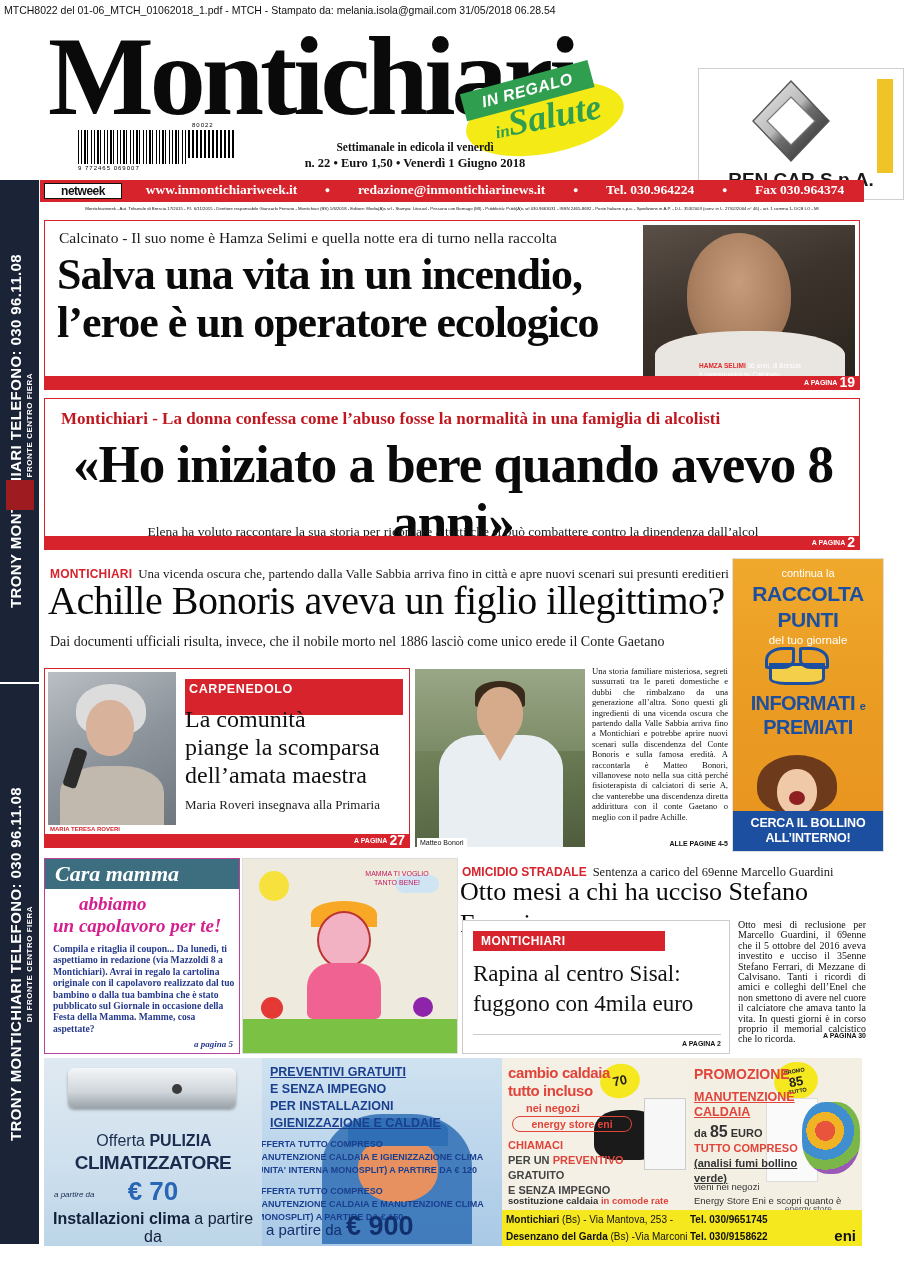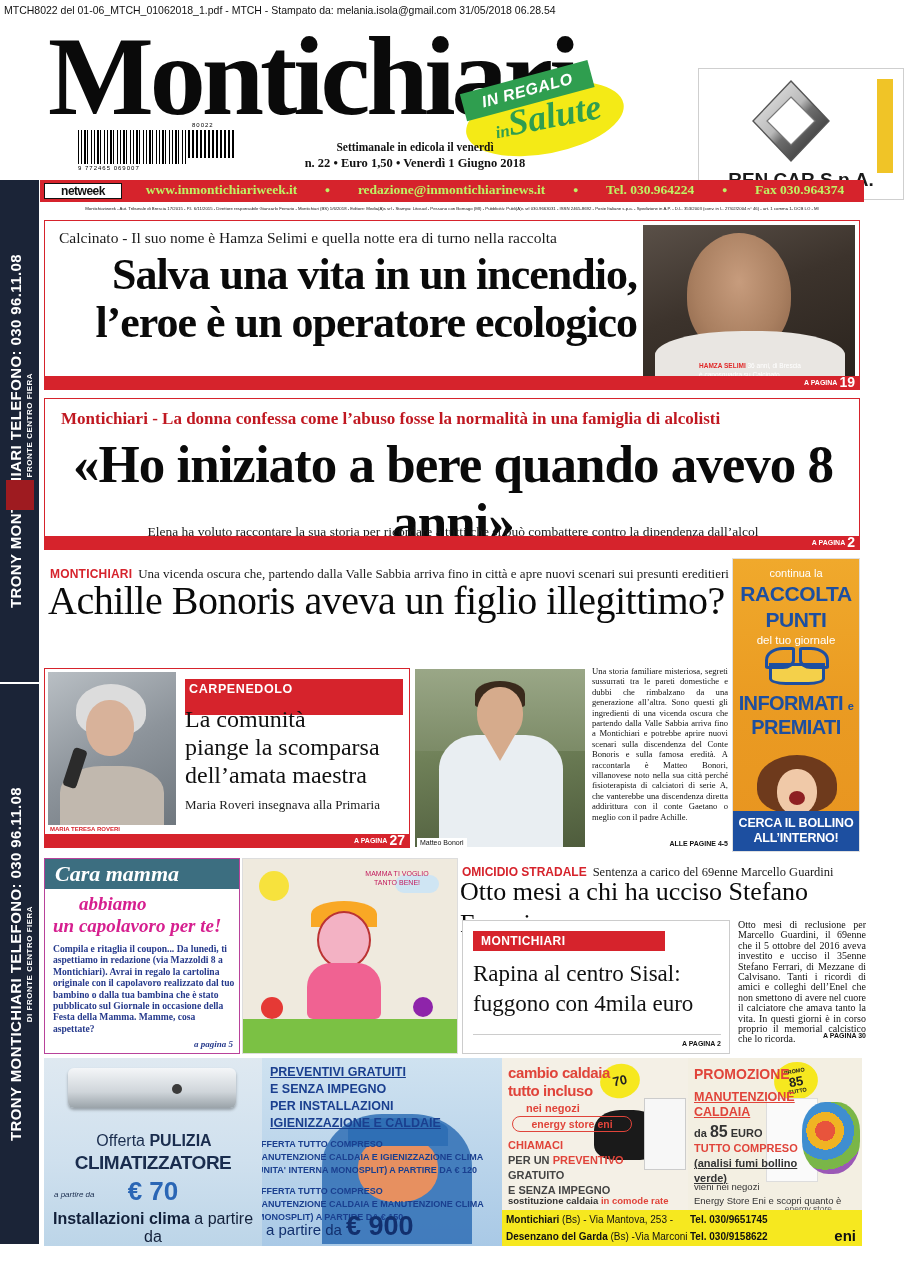--- a/index.html
+++ b/index.html
@@ -106,37 +106,36 @@
   }
   .netlogo{
     position:absolute; left:4px; top:3px; width:78px; height:16px;
     background:#fff; border:1.5px solid #111;
     font-family:"Liberation Sans", sans-serif; font-weight:bold; font-size:12px;
     text-align:center; line-height:14px; color:#111; letter-spacing:-.5px;
   }
   .netinfo{
     position:absolute; left:92px; top:0; right:6px; height:20px;
     display:flex; align-items:center; justify-content:space-around;
-    color:#bef264; font-family:"Liberation Serif", serif; font-weight:bold; font-size:13.5px;
+    color:#ffffff; font-family:"Liberation Serif", serif; font-weight:bold; font-size:13.5px;
   }
   .netinfo .dot{ font-size:9px; }
   .colophon{
     position:absolute; left:40px; top:202px; width:824px; height:14px;
     font-family:"Liberation Sans", sans-serif; font-size:4.3px; color:#111;
     text-align:center; line-height:14px; letter-spacing:0px; overflow:hidden; white-space:nowrap;
   }
 
   
   .box{ position:absolute; border:1.5px solid #d6232c; background:#fff; }
 
   .kicker-serif{ font-family:"Liberation Serif", serif; font-size:15.5px; color:#1a1a1a; }
   .headline{
     font-family:"Liberation Serif", serif; font-weight:bold; color:#0a0a0a;
     letter-spacing:-1px;
-    text-align:right;
   }
   .redbar-bottom{
     position:absolute; left:0; right:0; bottom:0; height:13px; background:#d6232c;
   }
   .apagina{
     position:absolute; right:4px; bottom:0px; height:14px; color:#fff;
     font-family:"Liberation Sans", sans-serif; font-weight:bold; font-size:7px;
     line-height:14px;
   }
   .apagina b{ font-size:14px; vertical-align:-2px; margin-left:2px;}
@@ -250,21 +249,21 @@
   #bontext{
     position:absolute; left:592px; top:666px; width:136px; height:172px;
     font-family:"Liberation Serif", serif; font-size:8.6px; line-height:10.4px;
     text-align:justify; color:#111;
   }
   #bonpg{ position:absolute; left:592px; top:840px; width:136px; text-align:right;
     font-family:"Liberation Sans", sans-serif; font-weight:bold; font-size:7px; color:#111;}
 
   
   #racc{
-    position:absolute; left:732px; top:558px; width:128px; height:294px;
+    position:absolute; left:732px; top:558px; width:152px; height:294px;
     background:linear-gradient(180deg,#f0a92c 0%,#ea9b22 50%,#e89420 100%);
     overflow:hidden; border:1px solid #e0e0e0;
   }
   #racc .t1{ text-align:center; color:#fff; font-family:"Liberation Sans", sans-serif;
      font-size:11px; margin-top:8px; }
   #racc .t2{ text-align:center; color:#1d4fa0; font-family:"Liberation Sans", sans-serif;
      font-weight:bold; font-size:21px; line-height:22px; margin-top:4px; letter-spacing:-.4px;}
   #racc .t3{ text-align:center; color:#fff; font-family:"Liberation Sans", sans-serif;
      font-size:11.5px; margin-top:3px;}
   #racc .gift{ position:absolute; left:28px; top:88px; width:72px; height:44px; }
@@ -590,20 +589,21 @@
     <div class="redbar-bottom"></div>
     <div class="apagina">
       <span>A PAGINA</span><b>2</b>
     </div>
   </div>
 
   <div id="art3kick">
     <span class="tag">MONTICHIARI</span><span class="txt">Una vicenda oscura che, partendo dalla Valle Sabbia arriva fino in città e apre nuovi scenari sui presunti ereditieri</span>
   </div>
   <div id="art3hl">Achille Bonoris aveva un figlio illegittimo?</div>
+  <div id="art3dek">Dai documenti ufficiali risulta, invece, che il nobile morto nel 1886 lasciò come unico erede il Conte Gaetano</div>
 
   <div class="box" id="carp">
     <div class="photo">
       <div class="hair"></div>
       <div class="fc"></div>
       <div class="bdy"></div>
       <div class="mic"></div>
     </div>
     <div class="pcap">MARIA TERESA ROVERI</div>
     <div class="tag">CARPENEDOLO</div>

